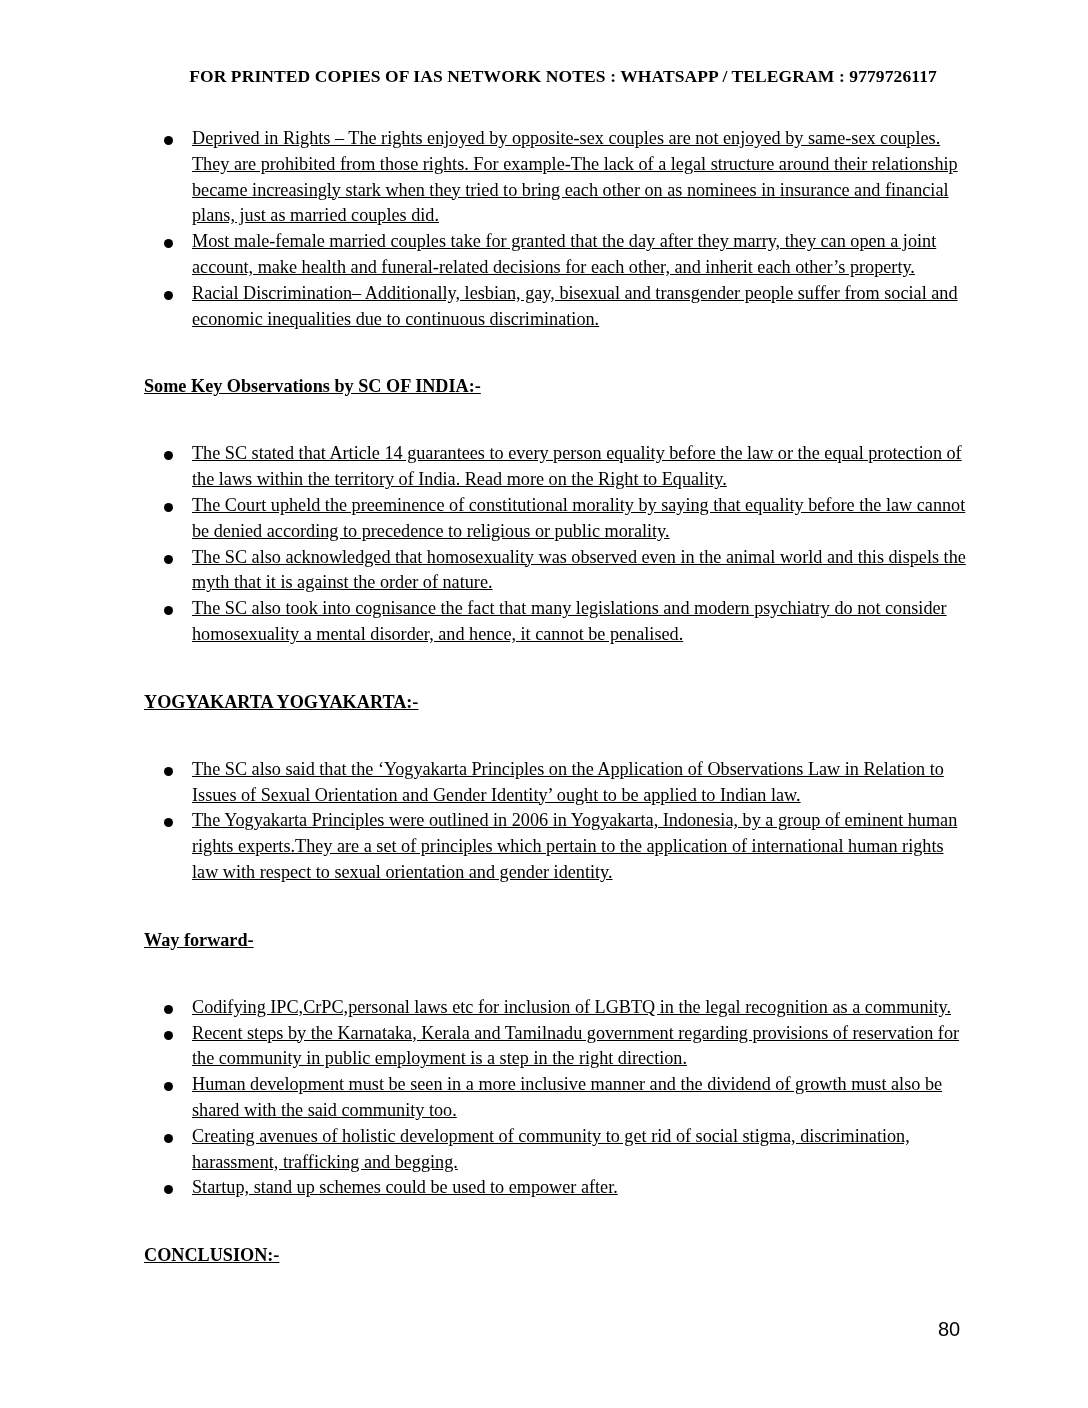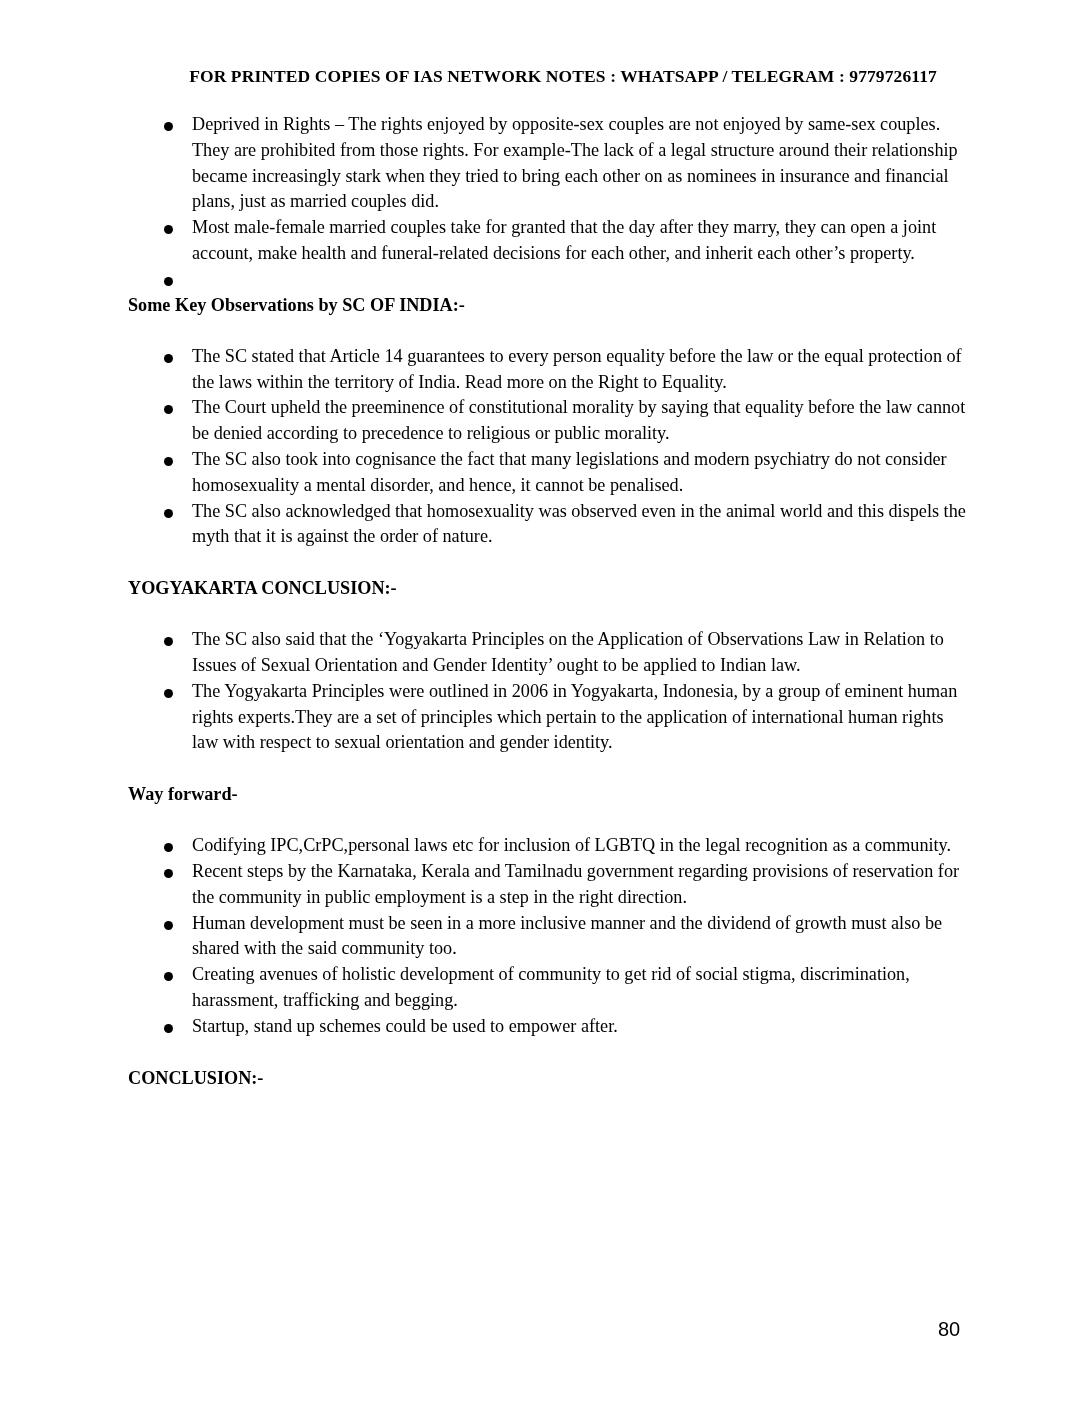--- a/index.html
+++ b/index.html
@@ -21,23 +21,24 @@
       left: 0;
       width: 1088px;
       text-align: center;
       font-weight: bold;
       font-size: 17.5px;
       letter-spacing: 0.1px;
       padding-left: 19px;
     }
     .content {
       position: absolute;
-      top: 112px;
+      top: 126px;
       left: 128px;
       width: 840px;
+      text-decoration: underline;
     }
     ul.bullets {
       list-style: none;
       margin: 0;
       padding: 0;
     }
     ul.bullets li {
       position: relative;
       padding-left: 64px;
       font-size: 18.2px;
@@ -49,21 +50,21 @@
       top: 10px;
       width: 9px;
       height: 9px;
       border-radius: 50%;
       background: #000000;
     }
     .section-heading {
       font-weight: bold;
       font-size: 18.2px;
       line-height: 26px;
-      margin: 0;
+      margin: 16px;
     }
     .gap-before-heading { height: 25px; }
     .gap-after-heading { height: 26px; }
     .page-number {
       position: absolute;
       top: 1318px;
       left: 938px;
       font-family: "Liberation Sans", sans-serif;
       font-size: 20px;
     }
@@ -71,36 +72,36 @@
 </head>
 <body>
 
 <div class="page-header">FOR PRINTED COPIES OF IAS NETWORK NOTES : WHATSAPP / TELEGRAM : 9779726117</div>
 
 <div class="content">
 
   <ul class="bullets">
     <li><span class="bullet"></span><span>Deprived in Rights – The rights enjoyed by opposite-sex couples are not enjoyed by same-sex couples. They are prohibited from those rights. For example-The lack of a legal structure around their relationship became increasingly stark when they tried to bring each other on as nominees in insurance and financial plans, just as married couples did.</span></li>
     <li><span class="bullet"></span><span>Most male-female married couples take for granted that the day after they marry, they can open a joint account, make health and funeral-related decisions for each other, and inherit each other’s property.</span></li>
-    <li><span class="bullet"></span></li>
+    <li><span class="bullet"></span><span>Racial Discrimination– Additionally, lesbian, gay, bisexual and transgender people suffer from social and economic inequalities due to continuous discrimination.</span></li>
   </ul>
 
   <div class="gap-before-heading"></div>
   <h2 class="section-heading">Some Key Observations by SC OF INDIA:-</h2>
   <div class="gap-after-heading"></div>
 
   <ul class="bullets">
     <li><span class="bullet"></span><span>The SC stated that Article 14 guarantees to every person equality before the law or the equal protection of the laws within the territory of India. Read more on the Right to Equality.</span></li>
     <li><span class="bullet"></span><span>The Court upheld the preeminence of constitutional morality by saying that equality before the law cannot be denied according to precedence to religious or public morality.</span></li>
+    <li><span class="bullet"></span><span>The SC also acknowledged that homosexuality was observed even in the animal world and this dispels the myth that it is against the order of nature.</span></li>
     <li><span class="bullet"></span><span>The SC also took into cognisance the fact that many legislations and modern psychiatry do not consider homosexuality a mental disorder, and hence, it cannot be penalised.</span></li>
-    <li><span class="bullet"></span><span>The SC also acknowledged that homosexuality was observed even in the animal world and this dispels the myth that it is against the order of nature.</span></li>
   </ul>
 
   <div class="gap-before-heading"></div>
-  <h2 class="section-heading">YOGYAKARTA CONCLUSION:-</h2>
+  <h2 class="section-heading">YOGYAKARTA YOGYAKARTA:-</h2>
   <div class="gap-after-heading"></div>
 
   <ul class="bullets">
     <li><span class="bullet"></span><span>The SC also said that the ‘Yogyakarta Principles on the Application of Observations Law in Relation to Issues of Sexual Orientation and Gender Identity’ ought to be applied to Indian law.</span></li>
     <li><span class="bullet"></span><span>The Yogyakarta Principles were outlined in 2006 in Yogyakarta, Indonesia, by a group of eminent human rights experts.They are a set of principles which pertain to the application of international human rights law with respect to sexual orientation and gender identity.</span></li>
   </ul>
 
   <div class="gap-before-heading"></div>
   <h2 class="section-heading">Way forward-</h2>
   <div class="gap-after-heading"></div>

